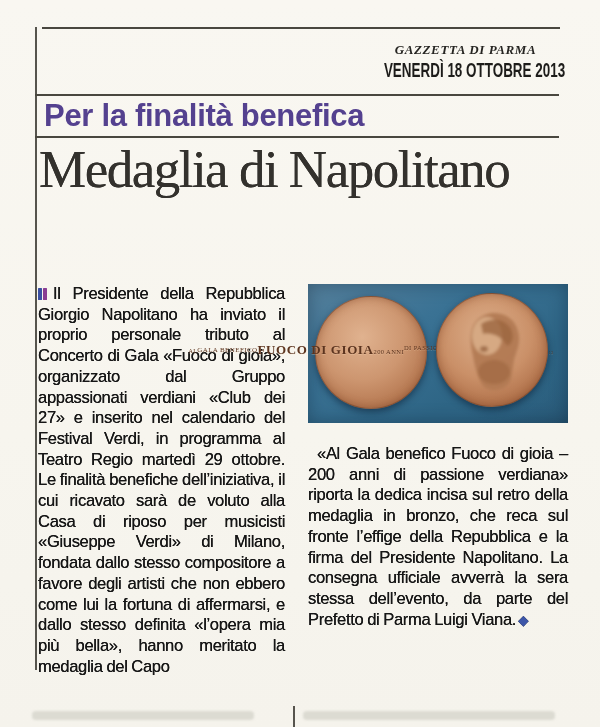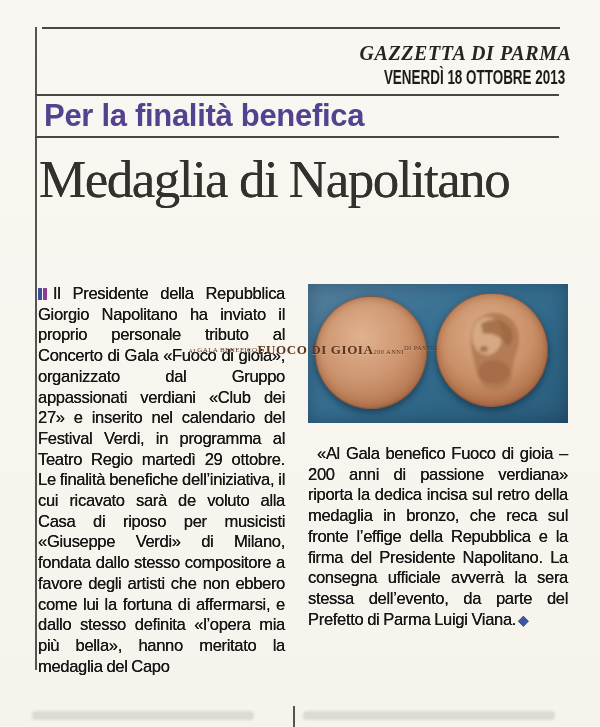--- a/index.html
+++ b/index.html
@@ -13,34 +13,34 @@
   .h-rule { position:absolute; background:#49473f; }
   .border-left   { left:35px; top:27px; width:2px; height:643px; }
   .rule-top      { left:42px; top:27px; width:518px; height:2px; }
   .rule-kick-top { left:35px; top:94px; width:524px; height:2px; }
   .rule-kick-bot { left:35px; top:136px; width:524px; height:2px; }
 
   
   .header-block { position:absolute; left:338px; top:43px; width:255px; text-align:center; }
   .masthead {
     font-family:"Liberation Serif",serif; font-weight:bold; font-style:italic;
-    font-size:20px; letter-spacing:0.6px; color:#262522; white-space:nowrap; line-height:1;
+    font-size:13px; letter-spacing:0.6px; color:#262522; white-space:nowrap; line-height:1;
   }
   .issue-date {
     display:block; margin-top:3px; font-weight:bold; font-size:21px; color:#1d1c1a;
     white-space:nowrap; line-height:1; transform:scaleX(0.64); transform-origin:50% 0;
   }
 
   
   .kicker {
     position:absolute; left:44px; top:100px; font-weight:bold; font-size:31px;
     line-height:32px; letter-spacing:-0.3px; color:#54418f;
   }
   .headline {
-    position:absolute; left:39px; top:147px; margin:0;
+    position:absolute; left:39px; top:137px; margin:0;
     font-family:"Liberation Serif",serif; font-weight:normal; font-size:53px;
     line-height:64px; letter-spacing:-1.5px; color:#33312d;
     text-shadow:0 0 0.6px #33312d;
   }
 
   
   .columns { position:absolute; left:38px; top:284px; width:530px; display:flex; gap:23px; }
   .col-left  { width:253px; }
   .col-right { width:260px; }
   .body-text {

